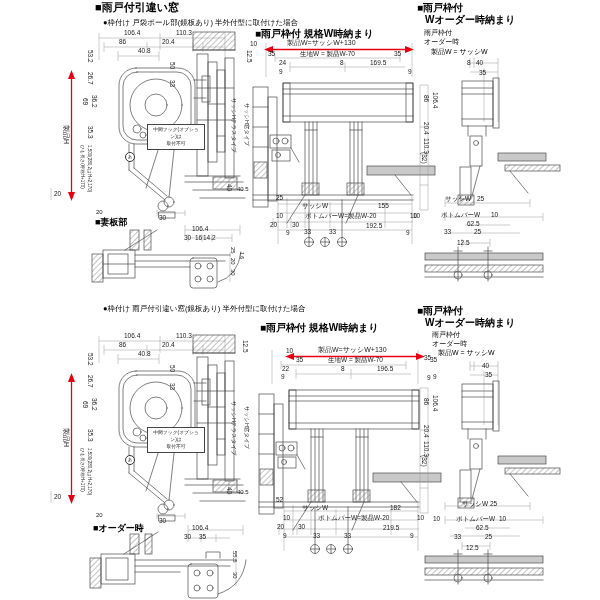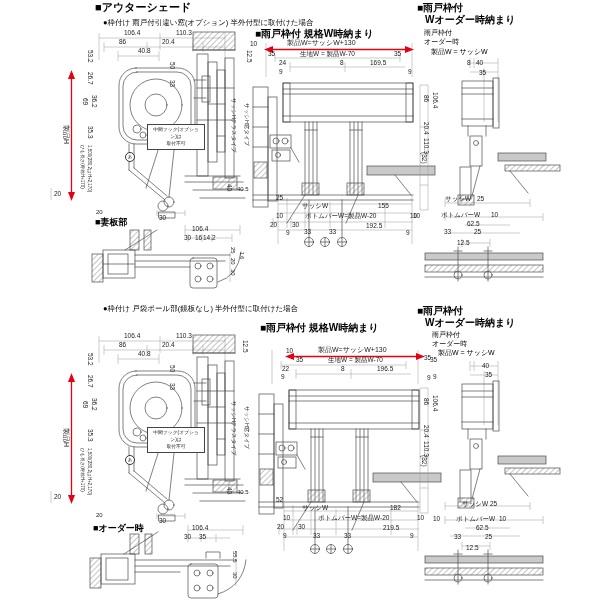--- a/index.html
+++ b/index.html
@@ -203,34 +203,34 @@
   <polygon class="red-f" points="71.5,373 68,382 75,382"></polygon>
   <polygon class="red-f" points="71.5,504 68,495 75,495"></polygon>
   <line class="red-ln" x1="270" y1="49.5" x2="408" y2="49.5"></line>
   <polygon class="red-f" points="264,49.5 273,46 273,53"></polygon>
   <polygon class="red-f" points="414,49.5 405,46 405,53"></polygon>
   <line class="red-ln" x1="291" y1="356.5" x2="419" y2="356.5"></line>
   <polygon class="red-f" points="285,356.5 294,353 294,360"></polygon>
   <polygon class="red-f" points="425,356.5 416,353 416,360"></polygon>
 </svg>
 
-<div class="hdr b" style="left:95px;top:2px;font-size:11px">■アウターシェード</div>
-<div class="hdr" style="left:103px;top:19px;font-size:7.5px">●枠付け 雨戸付引違い窓(オプション) 半外付型に取付けた場合</div>
+<div class="hdr b" style="left:95px;top:2px;font-size:11px">■雨戸付引違い窓</div>
+<div class="hdr" style="left:103px;top:19px;font-size:7.5px">●枠付け 戸袋ポール部(鏡板あり) 半外付型に取付けた場合</div>
 <div class="hdr b" style="left:255px;top:29px;font-size:10px">■雨戸枠付 規格W時納まり</div>
 <div class="hdr b" style="left:95px;top:218px;font-size:9px">■妻板部</div>
 
 <div>
   <div class="hdr b" style="left:417px;top:3px;font-size:10px">■雨戸枠付</div>
   <div class="hdr b" style="left:425px;top:15px;font-size:10px">Wオーダー時納まり</div>
   <div class="hdr" style="left:424px;top:29px;font-size:7px">雨戸枠付</div>
   <div class="hdr" style="left:424px;top:38px;font-size:7px">オーダー時</div>
   <div class="hdr" style="left:431px;top:48px;font-size:7px">製品W = サッシW</div>
 </div>
 
-<div class="hdr" style="left:103px;top:305px;font-size:7.5px">●枠付け 戸袋ポール部(鏡板なし) 半外付型に取付けた場合</div>
+<div class="hdr" style="left:103px;top:305px;font-size:7.5px">●枠付け 雨戸付引違い窓(鏡板あり) 半外付型に取付けた場合</div>
 <div class="hdr b" style="left:260px;top:323px;font-size:10px">■雨戸枠付 規格W時納まり</div>
 <div class="hdr b" style="left:93px;top:524px;font-size:9px">■オーダー時</div>
 
 <div>
   <div class="hdr b" style="left:417px;top:306px;font-size:10px">■雨戸枠付</div>
   <div class="hdr b" style="left:425px;top:318px;font-size:10px">Wオーダー時納まり</div>
   <div class="hdr" style="left:432px;top:331px;font-size:7px">雨戸枠付</div>
   <div class="hdr" style="left:432px;top:340px;font-size:7px">オーダー時</div>
   <div class="hdr" style="left:438px;top:349px;font-size:7px">製品W = サッシW</div>
 </div>

